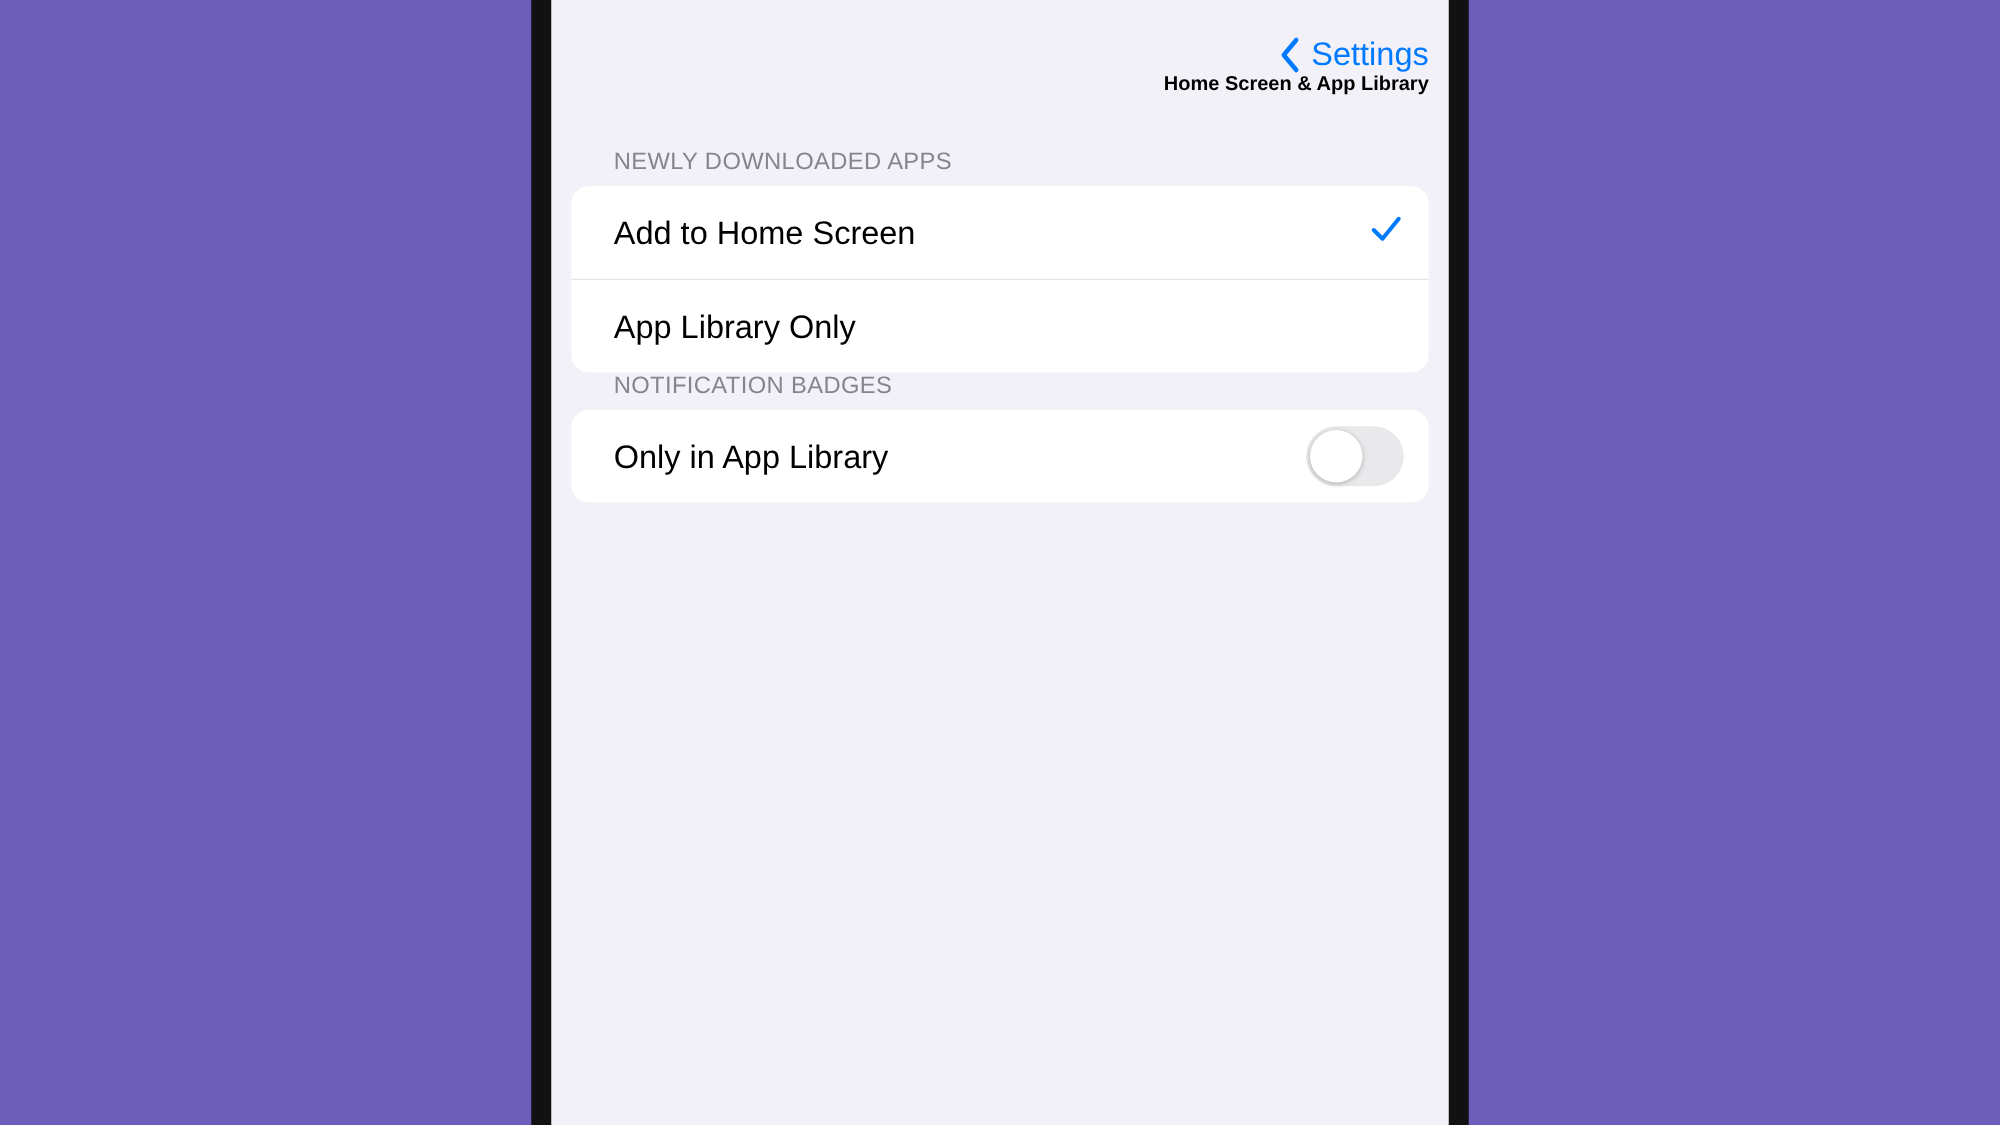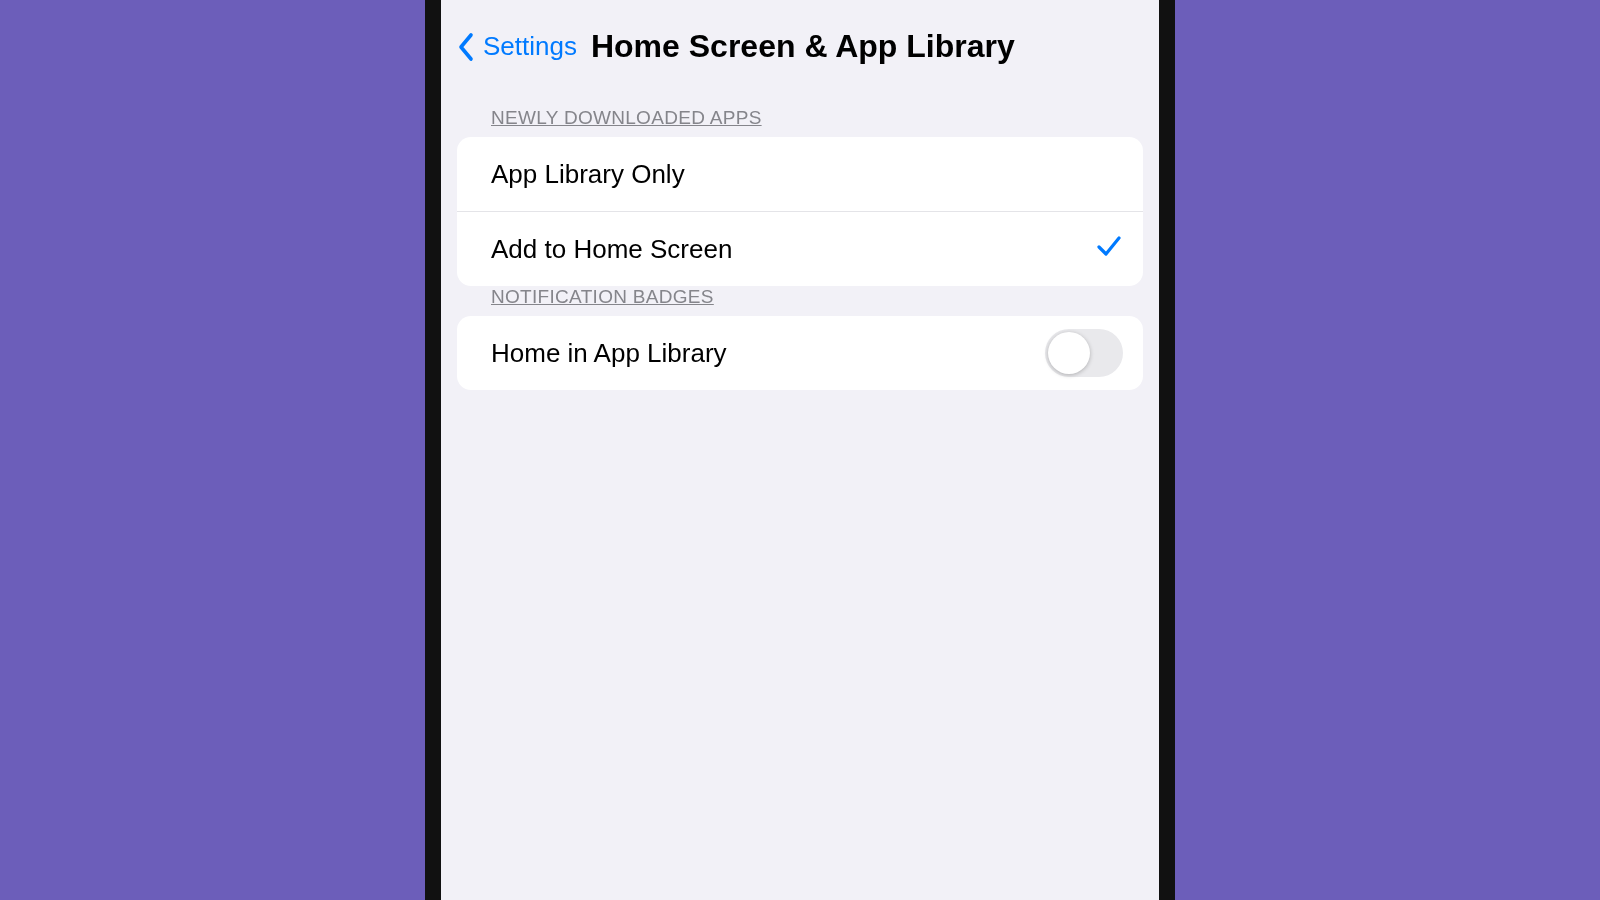--- a/index.html
+++ b/index.html
@@ -26,51 +26,51 @@
     width: 718px;
     height: 900px;
     background: #f2f1f7;
     position: relative;
     overflow: hidden;
   }
 
   
   .navbar {
     display: flex;
-    align-items: center;
+    align-items: flex-end;
     padding: 28px 16px 24px 16px;
+    flex-direction: column;
   }
   .back {
     display: flex;
     align-items: center;
     color: #007aff;
     font-size: 26px;
     cursor: pointer;
   }
   .back svg {
     width: 18px;
     height: 30px;
     margin-right: 8px;
   }
   .title {
-    font-size: 32px;
+    font-size: 16px;
     font-weight: 600;
     color: #000;
     margin-left: 14px;
     white-space: nowrap;
   }
 
   
   .section-label {
     font-size: 19px;
     letter-spacing: 0.3px;
     color: #85858b;
     text-transform: uppercase;
     padding: 0 14px 8px 50px;
-    text-decoration: underline;
   }
   .section-label.first { margin-top: 18px; }
   .section-label.later { }
 
   
   .group {
     background: #fff;
     margin: 0 16px;
     border-radius: 14px;
     overflow: hidden;
@@ -138,36 +138,36 @@
           <polyline points="14,3 4,15 14,27" fill="none" stroke="#007aff" stroke-width="3.6" stroke-linecap="round" stroke-linejoin="round"></polyline>
         </svg>
         <span>Settings</span>
       </div>
       <div class="title">Home Screen &amp; App Library</div>
     </div>
 
     <div class="section-label first">NEWLY DOWNLOADED APPS</div>
     <div class="group">
       <div class="row">
-        <span class="label">App Library Only</span>
-      </div>
-      <div class="row">
         <span class="label">Add to Home Screen</span>
         <span class="check-icon">
           <svg viewBox="0 0 28 28">
               <polyline points="4,15 11,22 24,6"></polyline>
             </svg>
         </span>
       </div>
+      <div class="row">
+        <span class="label">App Library Only</span>
+      </div>
     </div>
 
     <div class="section-label later">NOTIFICATION BADGES</div>
     <div class="group">
       <div class="row">
-        <span class="label">Home in App Library</span>
+        <span class="label">Only in App Library</span>
         <span class="toggle off">
           <span class="knob"></span>
         </span>
       </div>
     </div>
 
 
   </div>
 </div>
 

